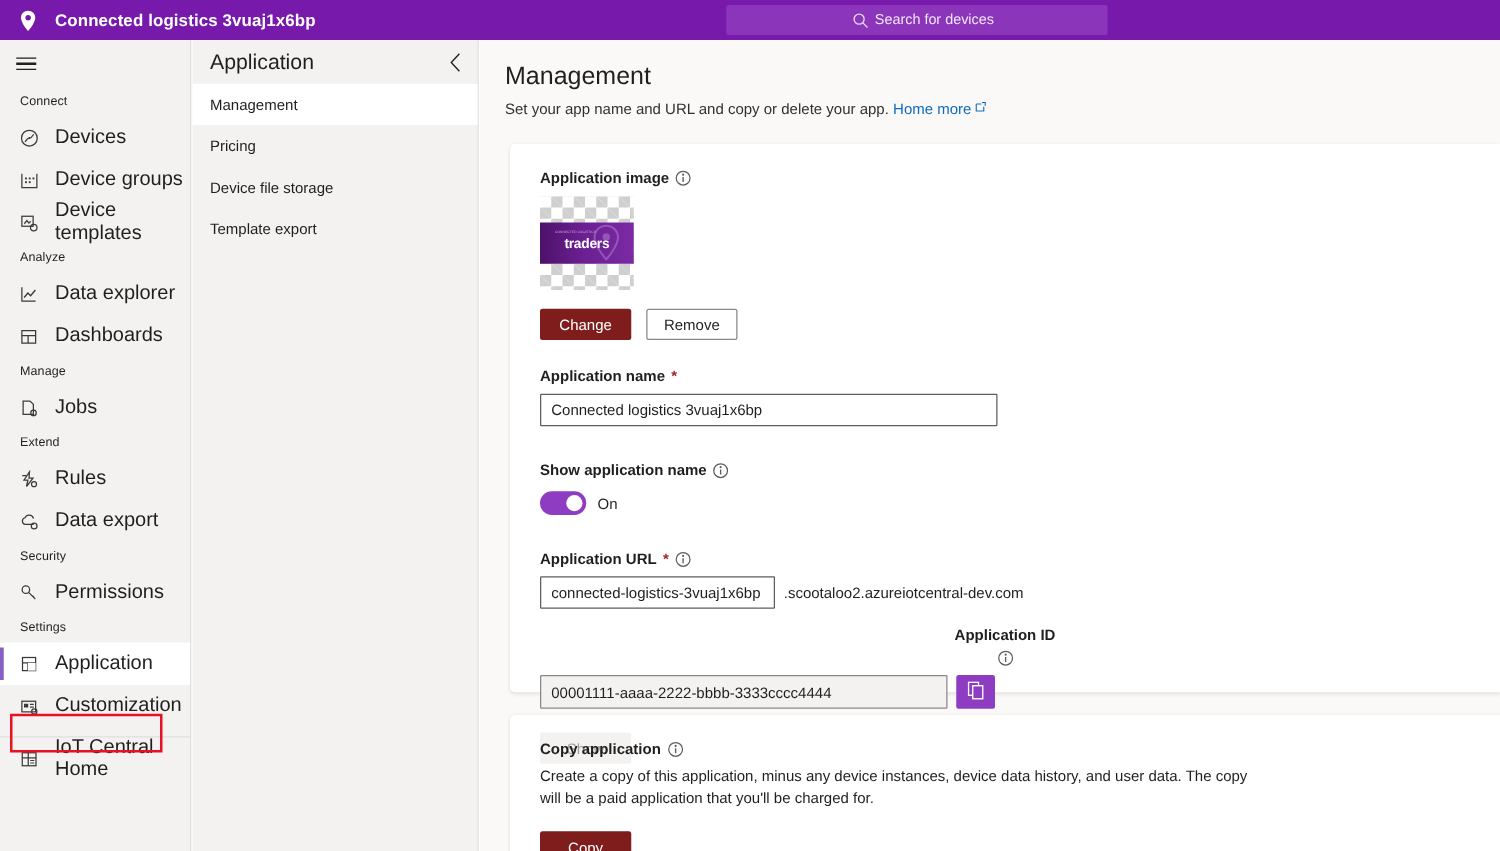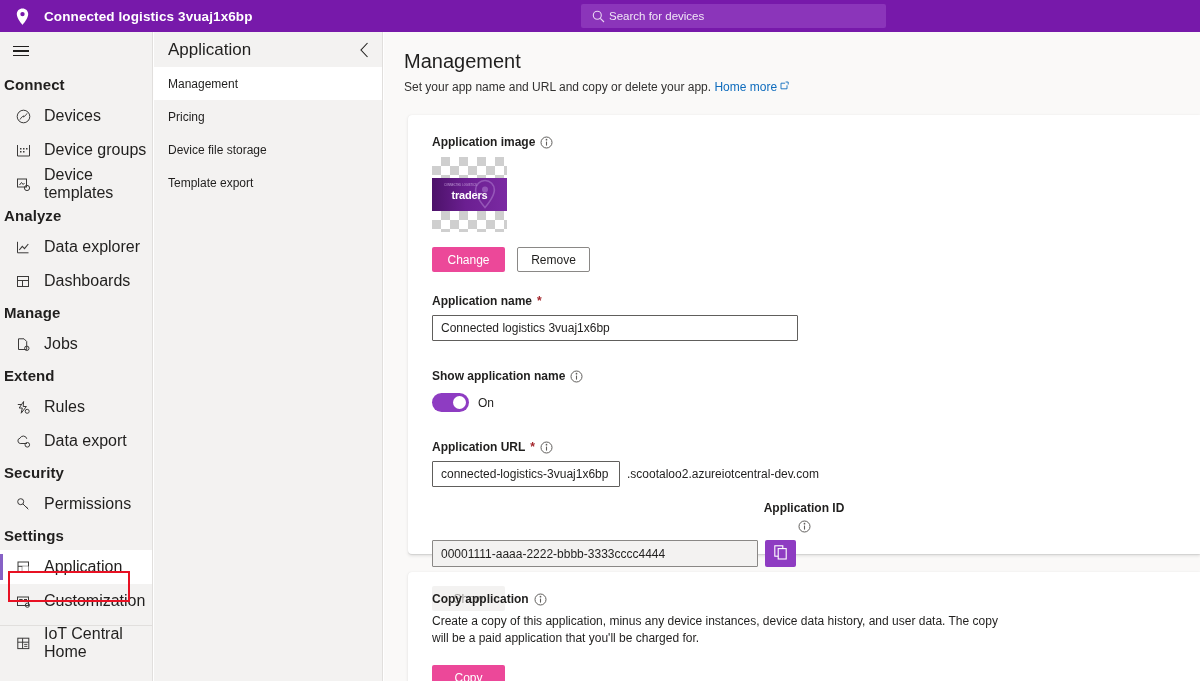--- a/index.html
+++ b/index.html
@@ -24,41 +24,42 @@
     color: #ffffff; font-size: 13.5px; font-weight: bold;
     letter-spacing: .1px; white-space: nowrap;
   }
   .search-box {
     position: absolute; left: 581px; top: 4px;
     width: 305px; height: 24px;
     background: #8b35ba;
     border-radius: 2px;
     display: flex; align-items: center;
     padding-left: 8px;
+    justify-content: center;
   }
   .search-icon { width: 18px; display: flex; align-items: center; justify-content: center; }
   .search-placeholder { color: #f1e6f7; font-size: 11.5px; margin-left: 2px; }
 
   
   .rail {
     position: absolute; top: 32px; left: 0;
     width: 153px; height: 649px;
     background: #f3f2f1;
     border-right: 1px solid #e1dfdd;
   }
   .hamburger {
     height: 38px; display: flex; align-items: center; padding-left: 13px;
   }
   .hamburger-lines { width: 16px; }
   .hamburger-lines span {
     display: block; height: 1.4px; background: #201f1e; margin: 3.2px 0;
   }
   .rail-group {
-    font-size: 15px; font-weight: bold; color: #201f1e;
-    padding: 6px 0 6px 4px; letter-spacing: .1px;
+    font-size: 10px; font-weight: normal; color: #201f1e;
+    padding: 6px 0 6px 16px; letter-spacing: .1px;
   }
   .rail-item {
     height: 34px; display: flex; align-items: center;
     padding-left: 13px; position: relative;
     font-size: 16px; color: #201f1e;
   }
   .rail-item .ri-icon {
     width: 20px; height: 20px; display: flex;
     align-items: center; justify-content: center;
     margin-right: 11px; flex: 0 0 20px;
@@ -161,21 +162,21 @@
     position: absolute; right: 11px; top: 1px; z-index: 1; opacity: .55;
   }
 
   .btn-row { margin-top: 15px; display: flex; gap: 12px; }
   .btn {
     font-size: 12px; height: 25px; min-width: 73px;
     border: none; cursor: pointer; border-radius: 2px;
     font-family: "Liberation Sans", sans-serif;
     padding: 0 12px;
   }
-  .btn-primary { background: #ec4899; color: #ffffff; }
+  .btn-primary { background: #7f1d1d; color: #ffffff; }
   .btn-secondary { background: #ffffff; color: #201f1e; border: 1px solid #8a8886; }
   .btn-disabled { background: #f3f2f1; color: #a19f9d; }
 
   .txt-input {
     height: 26px; border: 1px solid #605e5c; background: #ffffff;
     font-size: 12px; color: #201f1e; padding: 0 8px;
     font-family: "Liberation Sans", sans-serif;
     border-radius: 1px;
   }
   .txt-input.readonly { background: #f3f2f1; border-color: #8a8886; }

